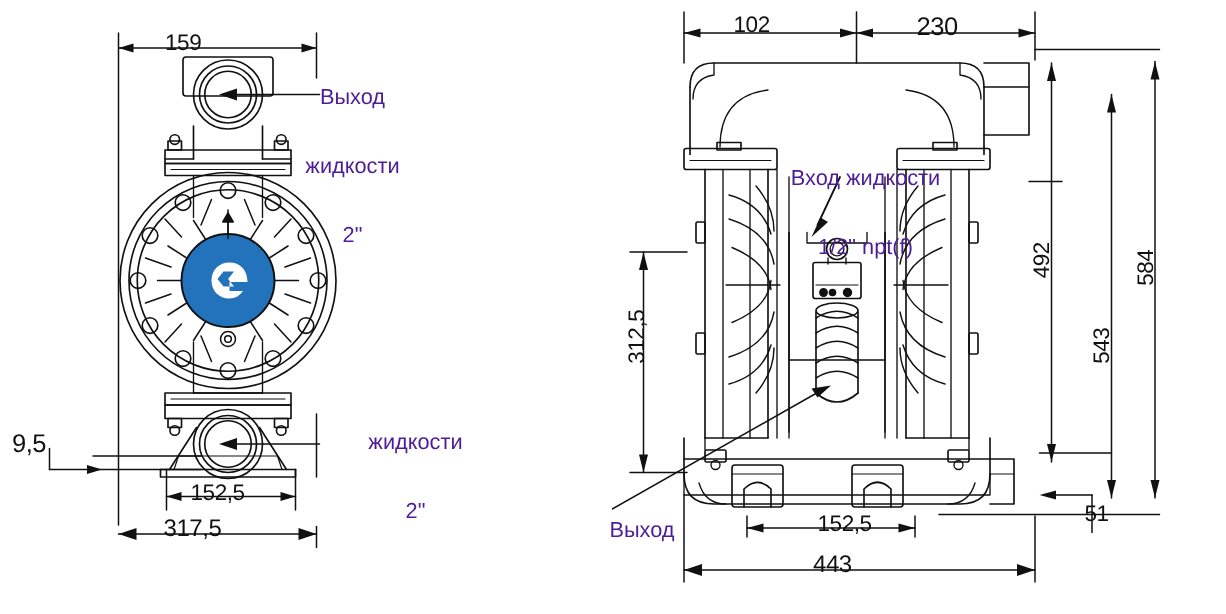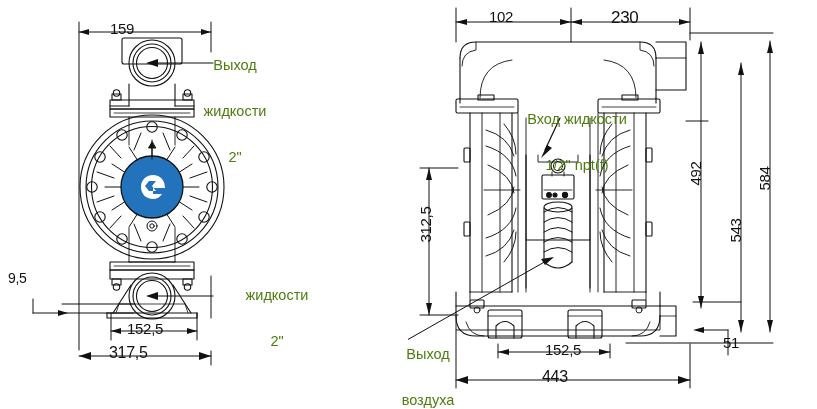--- a/index.html
+++ b/index.html
@@ -19,21 +19,21 @@
     position: absolute;
     color: #111111;
     font-family: "Liberation Sans", sans-serif;
     white-space: pre;
     letter-spacing: -0.3px;
   }
   .callout {
     position: absolute;
     text-align: center;
     font-size: 14.5px;
-    color: #4d7c0f;
+    color: #4c1d95;
     line-height: 1.05;
     white-space: pre;
   }
   .vert {
     transform-origin: 50% 50%;
     transform: rotate(-90deg);
   }
   svg { display:block; }
 </style>
 </head>
@@ -168,21 +168,21 @@
       <path d="M119,304 L116,313 M185,304 L188,313" stroke-width="0.8"></path>
     </g>
   </svg>
 
   <div class="dim" style="left:110px; top:20px; font-size:15px;">159</div>
 
   <div class="dim" style="left:127px; top:320px; font-size:15px;">152,5</div>
 
   <div class="dim" style="left:109px; top:344px; font-size:16px;">317,5</div>
 
-  <div class="dim" style="left:8px; top:270px; font-size:14px;">9,5</div>
+  <div class="dim" style="left:8px; top:286px; font-size:17px;">9,5</div>
 
   <div class="callout" style="left:175px; top:28px; width:120px;">
     <div>Выход</div>
     <div>жидкости</div>
     <div>2"</div>
   </div>
 
   <div class="callout" style="left:222px; top:258px; width:110px;">
     <div>жидкости</div>
     <div>2"</div>
@@ -364,17 +364,16 @@
   <div class="dim" style="left:542px; top:368px; font-size:16px;">443</div>
   <div class="dim" style="left:723px; top:334px; font-size:15px;">51</div>
 
   <div class="callout" style="left:512px; top:82px; width:130px;">
     <div>Вход жидкости</div>
     <div>1/2" npt(f)</div>
   </div>
 
   <div class="callout" style="left:368px; top:317px; width:120px;">
     <div>Выход</div>
-    <div>воздуха</div>
     
   </div>
 
 </div>
 
 </body></html>

